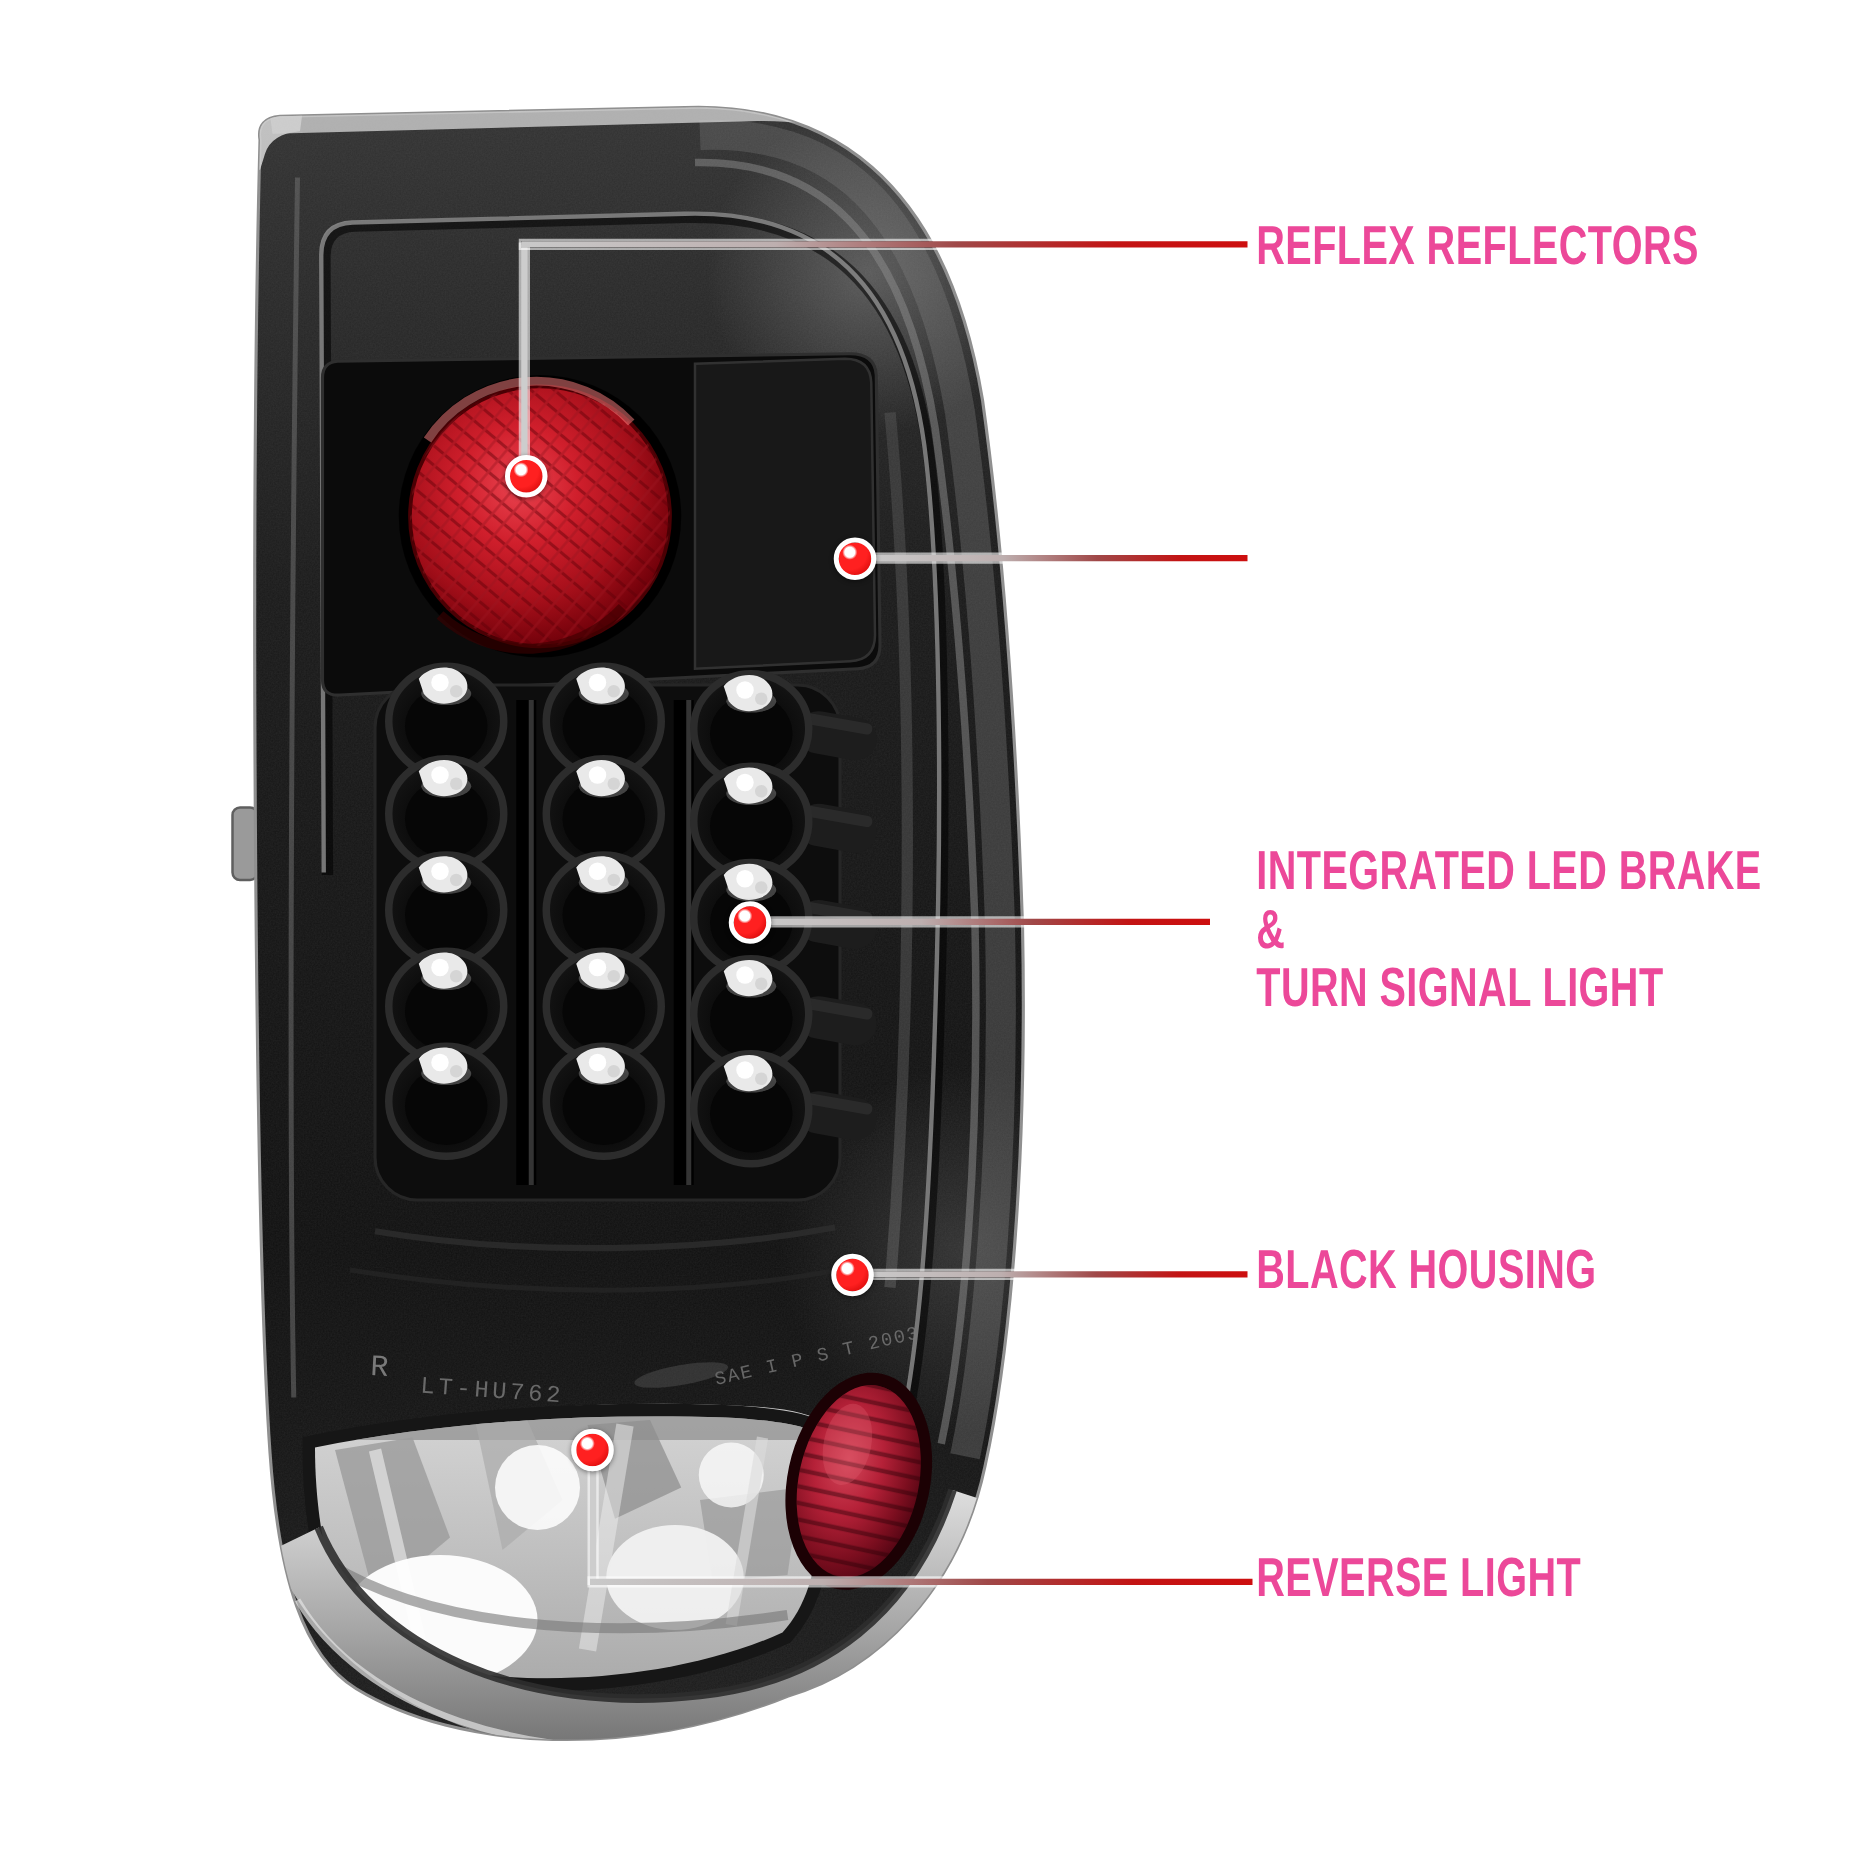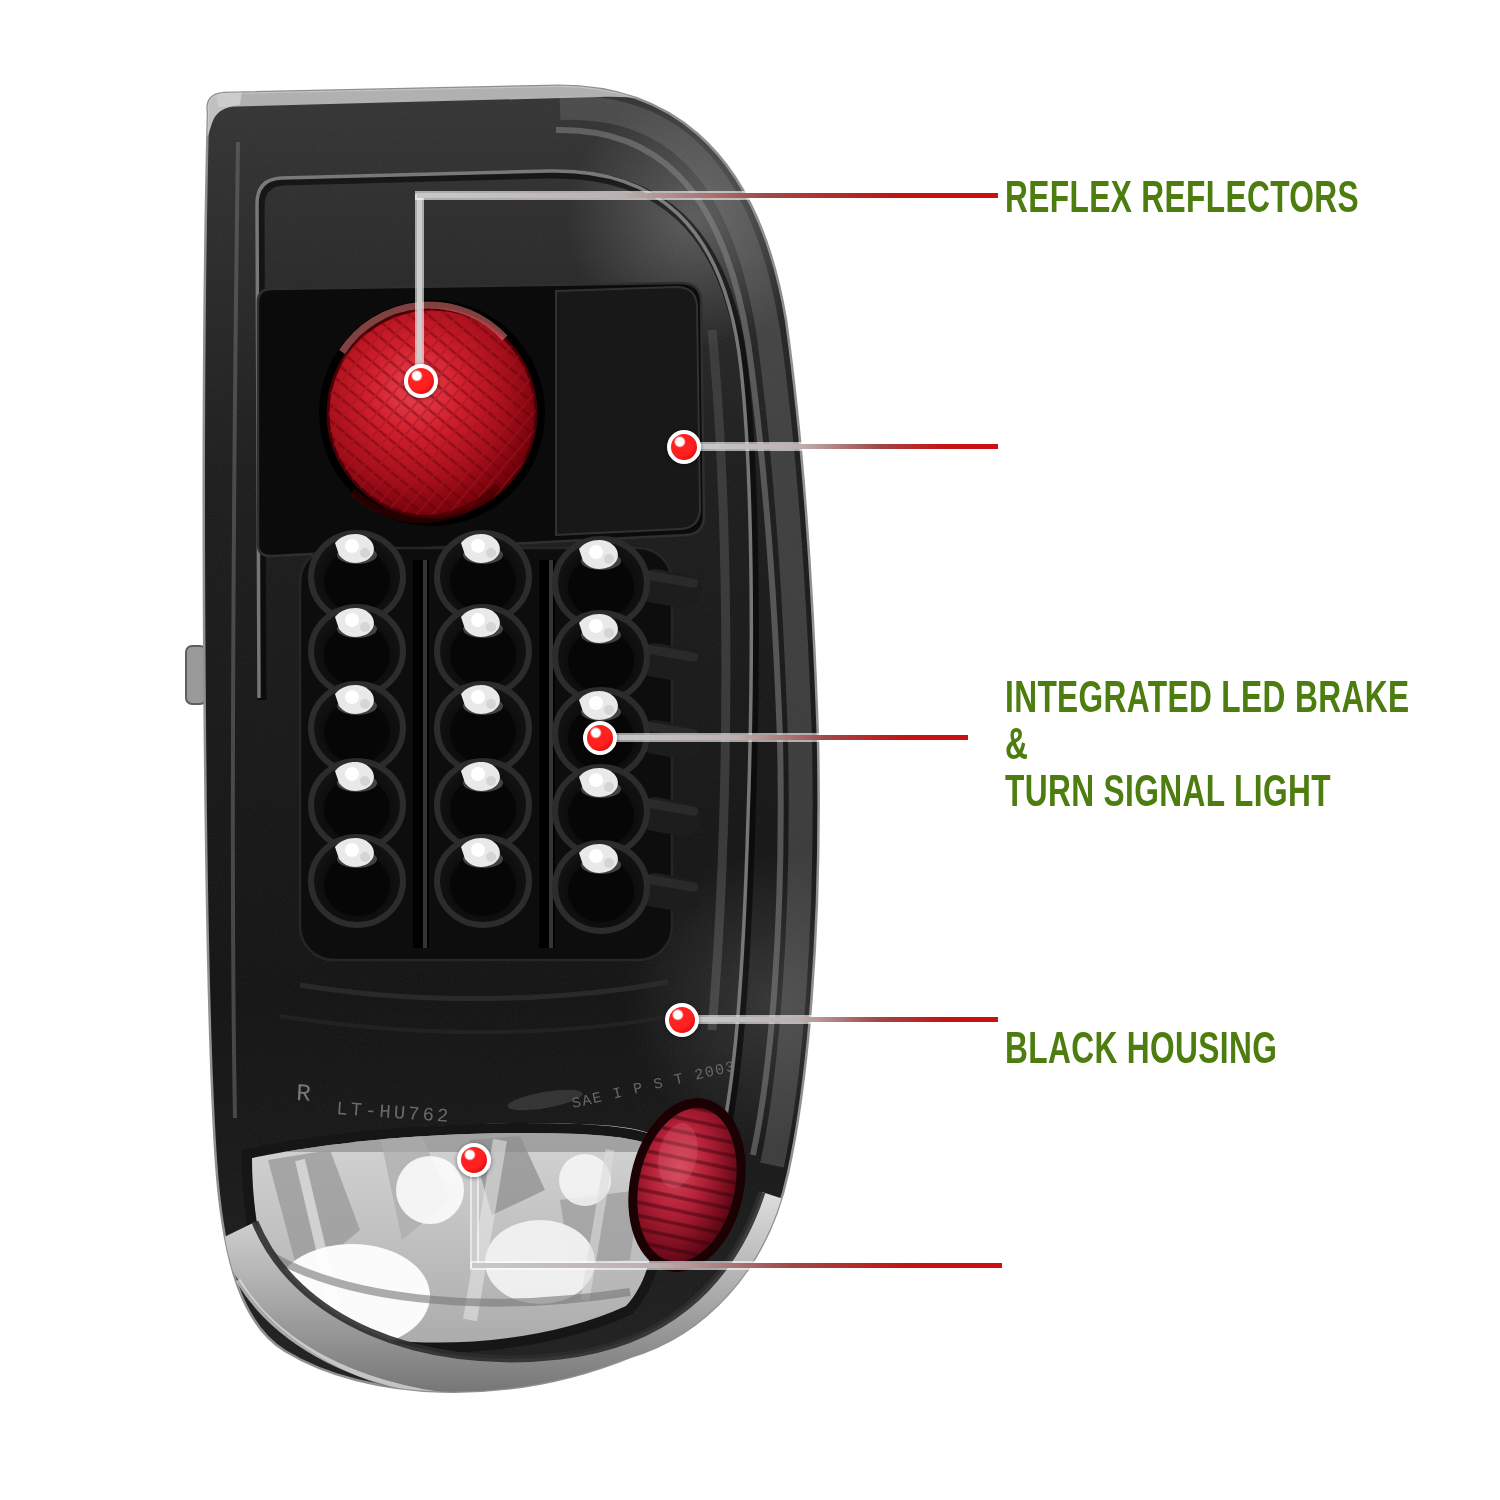--- a/index.html
+++ b/index.html
@@ -11,21 +11,21 @@
   .seg{position:absolute;box-shadow:0 0 0 2px rgba(255,255,255,0.6);}
   .seg.h{height:5px;background:linear-gradient(90deg,#c9c9c9 0%,#bdafaf 35%,#a04848 60%,#c31414 82%,#cd0f0f 100%);}
   .seg.v{width:5px;background:#cdcdcd;}
 
   
   .dot{position:absolute;width:26px;height:26px;border-radius:50%;border:4px solid #ffffff;
        background:radial-gradient(circle at 34% 30%, #ffffff 0 4px, #ff2020 6px 55%, #c60000 100%);
        box-shadow:0 1px 4px rgba(0,0,0,0.45);}
 
   
-  .lbl{position:absolute;color:#4d7c0f;font-weight:700;font-size:44px;line-height:47px;white-space:nowrap;}
+  .lbl{position:absolute;color:#ec4899;font-weight:700;font-size:44px;line-height:47px;white-space:nowrap;}
   .lbl .cond{display:inline-block;transform:scaleX(0.72);transform-origin:0 50%;letter-spacing:0.5px;white-space:nowrap;}
   .lbl .line{height:47px;}
 </style>
 </head>
 <body>
 
 <div class="stage">
 
   <svg class="art" viewBox="0 0 1500 1500" xmlns="http://www.w3.org/2000/svg">
     <defs>
@@ -223,21 +223,24 @@
   <div class="seg h" style="left:613px;top:735px;width:355px"></div>
   <div class="dot" style="left:583px;top:721px"></div>
   <div class="lbl" style="left:1005px;top:673px">
     <div class="line"><span class="cond">INTEGRATED LED BRAKE</span></div>
     <div class="line"><span class="cond">&amp;</span></div>
     <div class="line"><span class="cond">TURN SIGNAL LIGHT</span></div>
   </div>
 
   <div class="seg h" style="left:695px;top:1017px;width:303px"></div>
   <div class="dot" style="left:665px;top:1003px"></div>
-  <div class="lbl" style="left:1005px;top:1024px">
+  <div class="lbl" style="left:1005px;top:992px">
     <span class="cond">BLACK HOUSING</span>
   </div>
 
   <div class="seg v" style="left:472px;top:1173px;height:93px"></div>
   <div class="seg h" style="left:472px;top:1263px;width:530px"></div>
   <div class="dot" style="left:457px;top:1143px"></div>
+  <div class="lbl" style="left:1005px;top:1239px">
+    <span class="cond">REVERSE LIGHT</span>
+  </div>
 
 </div>
 
 </body></html>

